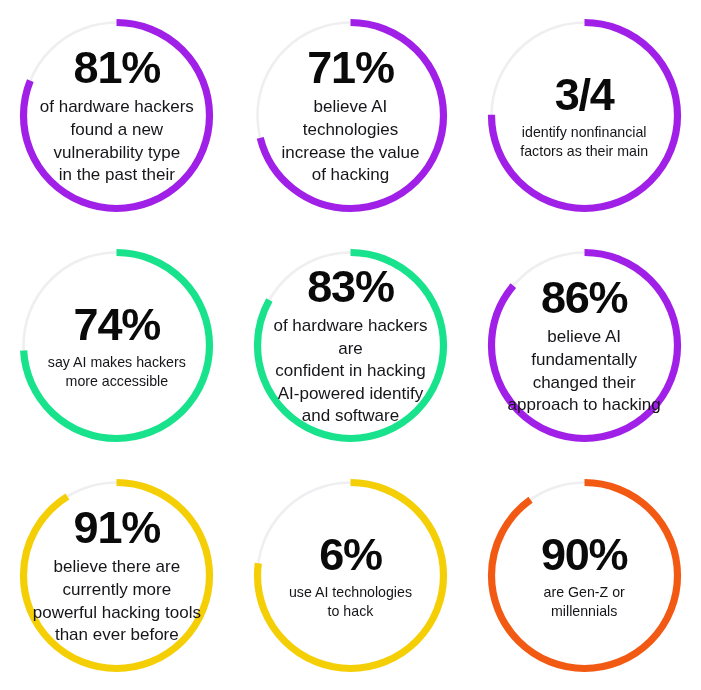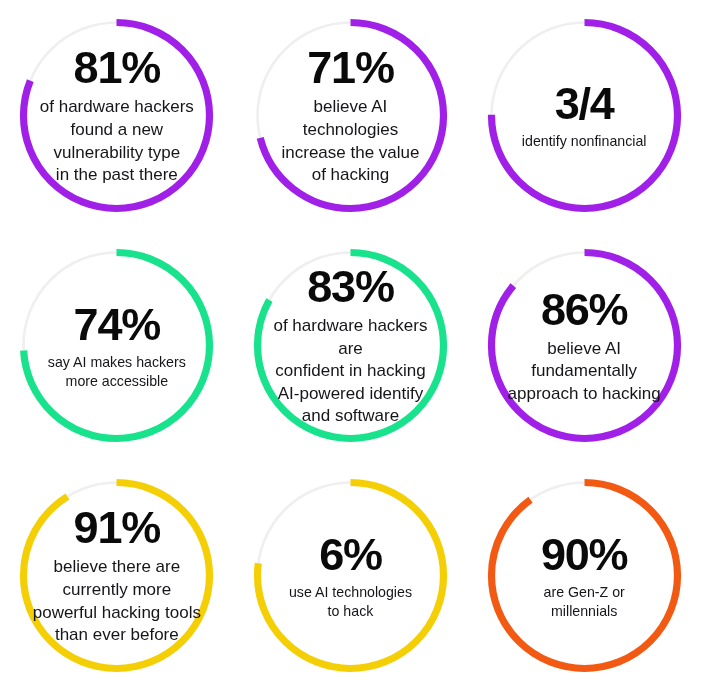--- a/index.html
+++ b/index.html
@@ -96,21 +96,21 @@
         <svg class="donut-svg" viewBox="0 0 205 205">
           <circle class="donut-track" cx="102.5" cy="102.5" r="93" stroke="#efeff1"></circle>
           <circle class="donut-arc" cx="102.5" cy="102.5" r="93" stroke="#a020e8" stroke-dasharray="473.31 111.02"></circle>
         </svg>
         <div class="donut-content">
           <div class="stat-value">81%</div>
           <div class="stat-label">
             <div>of hardware hackers</div>
             <div>found a new</div>
             <div>vulnerability type</div>
-            <div>in the past there</div>
+            <div>in the past their</div>
           </div>
         </div>
       </div>
     </div>
     <div class="stat-cell" data-lines="4">
       <div class="donut-wrap">
         <svg class="donut-svg" viewBox="0 0 205 205">
           <circle class="donut-track" cx="102.5" cy="102.5" r="93" stroke="#efeff1"></circle>
           <circle class="donut-arc" cx="102.5" cy="102.5" r="93" stroke="#a020e8" stroke-dasharray="414.88 169.46"></circle>
         </svg>
@@ -128,20 +128,21 @@
     <div class="stat-cell" data-lines="3">
       <div class="donut-wrap">
         <svg class="donut-svg" viewBox="0 0 205 205">
           <circle class="donut-track" cx="102.5" cy="102.5" r="93" stroke="#efeff1"></circle>
           <circle class="donut-arc" cx="102.5" cy="102.5" r="93" stroke="#a020e8" stroke-dasharray="438.25 146.08"></circle>
         </svg>
         <div class="donut-content">
           <div class="stat-value">3/4</div>
           <div class="stat-label">
             <div>identify nonfinancial</div>
+            <div>factors as their main</div>
           </div>
         </div>
       </div>
     </div>
     <div class="stat-cell" data-lines="2">
       <div class="donut-wrap">
         <svg class="donut-svg" viewBox="0 0 205 205">
           <circle class="donut-track" cx="102.5" cy="102.5" r="93" stroke="#efeff1"></circle>
           <circle class="donut-arc" cx="102.5" cy="102.5" r="93" stroke="#18e38c" stroke-dasharray="432.41 151.93"></circle>
         </svg>
@@ -175,20 +176,21 @@
       <div class="donut-wrap">
         <svg class="donut-svg" viewBox="0 0 205 205">
           <circle class="donut-track" cx="102.5" cy="102.5" r="93" stroke="#efeff1"></circle>
           <circle class="donut-arc" cx="102.5" cy="102.5" r="93" stroke="#a020e8" stroke-dasharray="502.53 81.81"></circle>
         </svg>
         <div class="donut-content">
           <div class="stat-value">86%</div>
           <div class="stat-label">
             <div>believe AI</div>
             <div>fundamentally</div>
+            <div>changed their</div>
             <div>approach to hacking</div>
           </div>
         </div>
       </div>
     </div>
     <div class="stat-cell" data-lines="4">
       <div class="donut-wrap">
         <svg class="donut-svg" viewBox="0 0 205 205">
           <circle class="donut-track" cx="102.5" cy="102.5" r="93" stroke="#efeff1"></circle>
           <circle class="donut-arc" cx="102.5" cy="102.5" r="93" stroke="#f5cf05" stroke-dasharray="531.75 52.59"></circle>

